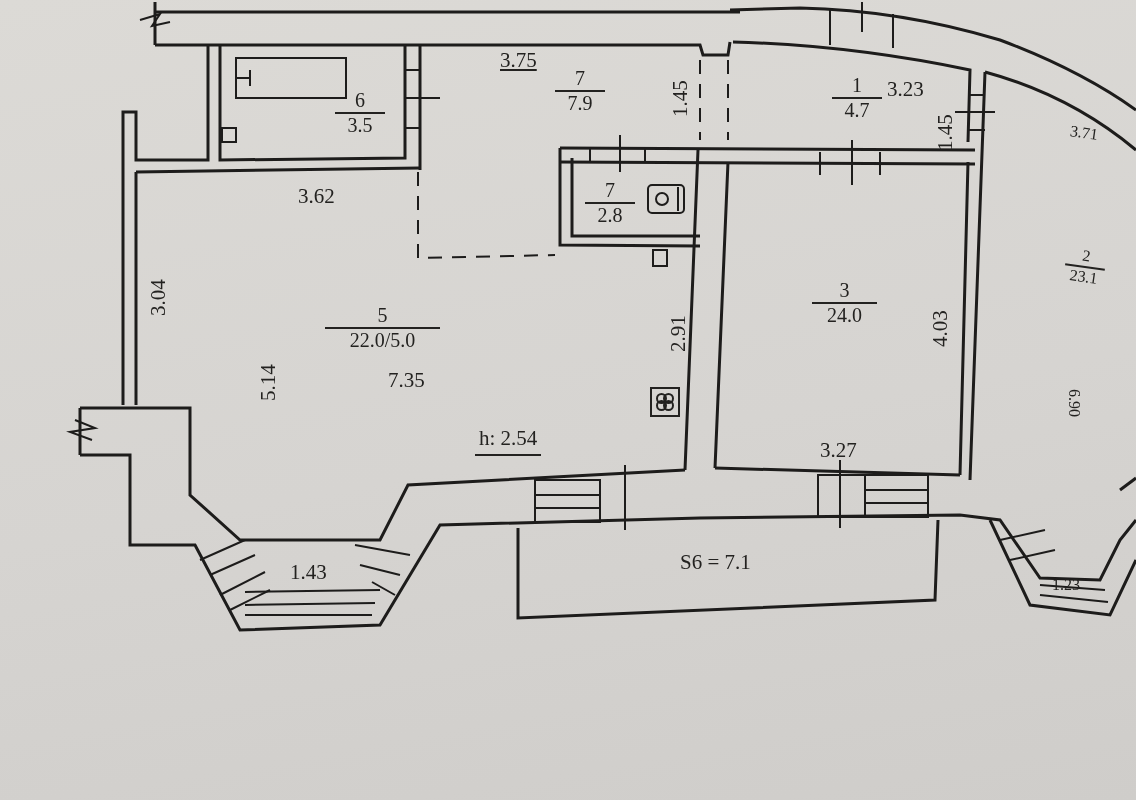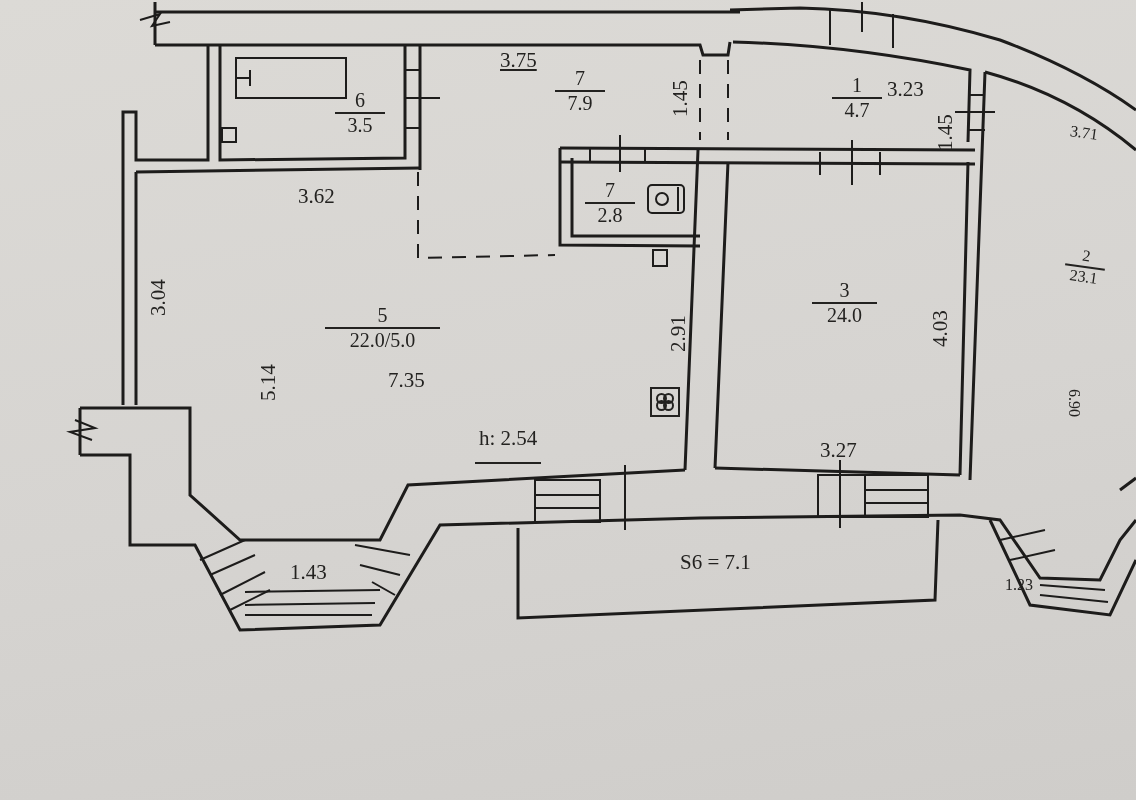--- a/index.html
+++ b/index.html
@@ -120,23 +120,23 @@
   <div class="lbl small" style="left:1070px;top:125px;transform:rotate(8deg);">3.71</div>
   <div class="lbl small rot90" style="left:1060px;top:395px;">6.90</div>
   <div class="lbl" style="left:298px;top:186px;">3.62</div>
   <div class="lbl rot" style="left:140px;top:287px;">3.04</div>
   <div class="lbl rot" style="left:250px;top:372px;">5.14</div>
   <div class="lbl" style="left:388px;top:370px;">7.35</div>
   <div class="lbl rot" style="left:660px;top:323px;">2.91</div>
   <div class="lbl rot" style="left:922px;top:318px;">4.03</div>
   <div class="lbl" style="left:820px;top:440px;font-family:Liberation Serif, serif;">3.27</div>
   <div class="lbl" style="left:290px;top:562px;">1.43</div>
-  <div class="lbl small" style="left:1005px;top:577px;">1.23</div>
+  <div class="lbl small" style="left:1052px;top:577px;">1.23</div>
 
-  <div class="lbl" style="left:475px;top:428px;border-bottom:2px solid #232220;padding:0 4px 13px;">h: 2.54</div>
+  <div class="lbl" style="left:475px;top:428px;border-bottom:2px solid #232220;padding:0 4px 5px;">h: 2.54</div>
 
   <div class="lbl" style="left:680px;top:552px;">S6 = 7.1</div>
 
   <div style="position:absolute;left:650px;top:387px;width:30px;width:30px;height:30px;border:2px solid #232220;box-sizing:border-box;">
     <span style="position:absolute;left:4px;top:4px;width:7px;height:7px;border:2px solid #232220;border-radius:50%;"></span>
     <span style="position:absolute;right:4px;top:4px;width:7px;height:7px;border:2px solid #232220;border-radius:50%;"></span>
     <span style="position:absolute;left:4px;bottom:4px;width:7px;height:7px;border:2px solid #232220;border-radius:50%;"></span>
     <span style="position:absolute;right:4px;bottom:4px;width:7px;height:7px;border:2px solid #232220;border-radius:50%;"></span>
   </div>
   <div style="position:absolute;left:236px;top:58px;width:110px;height:40px;"></div>

